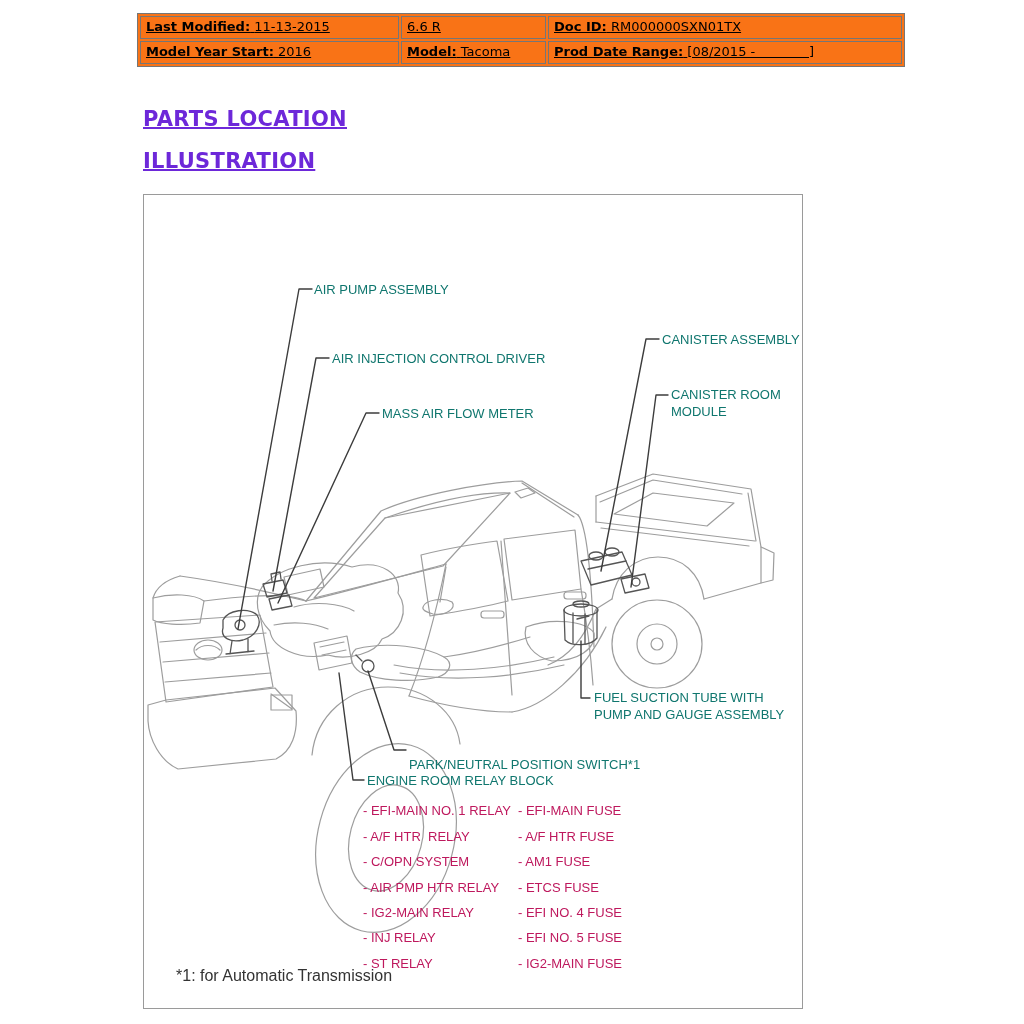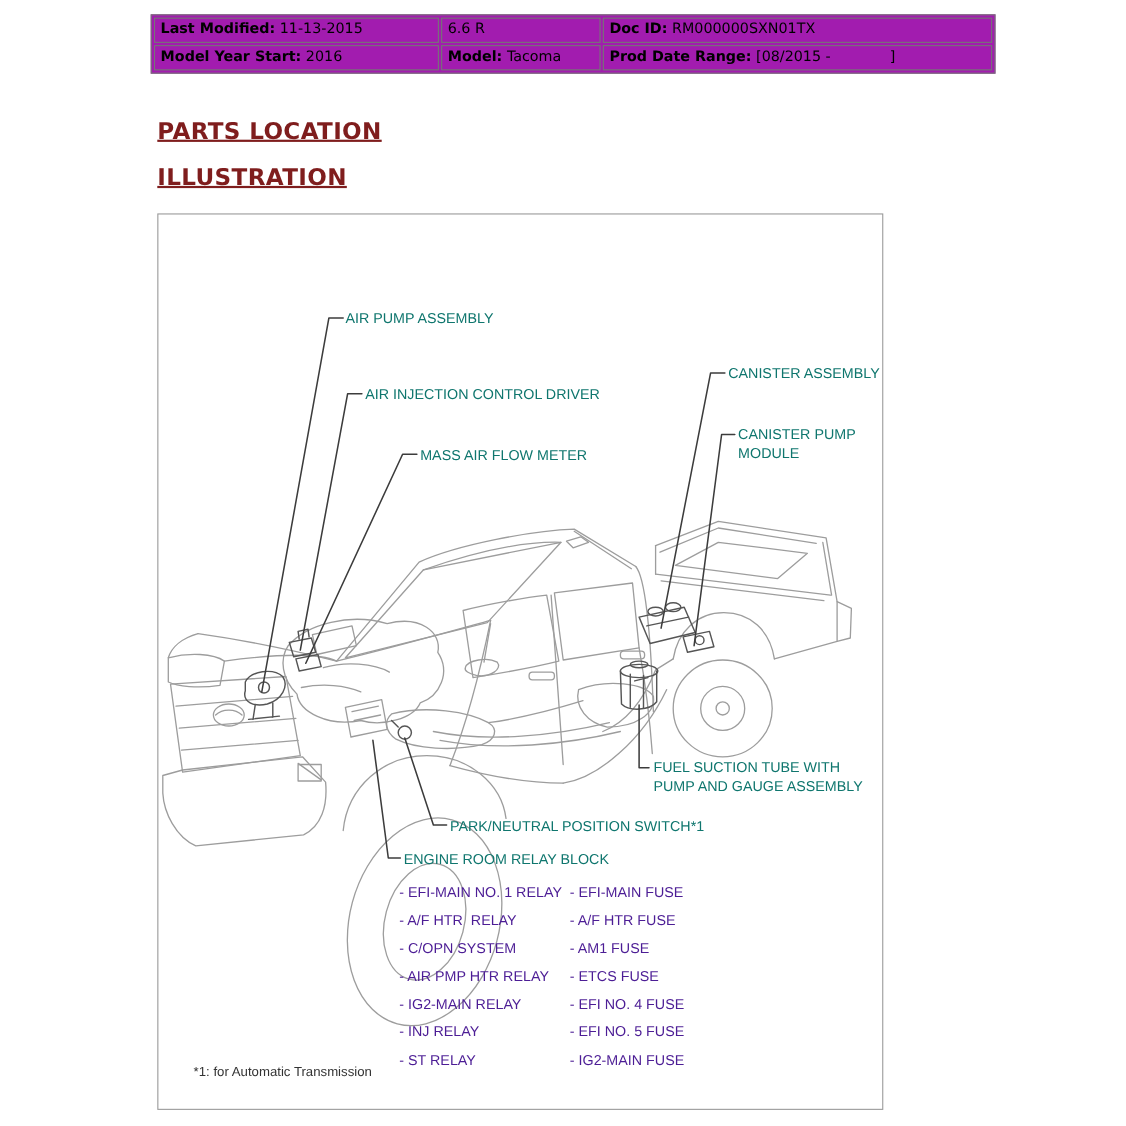--- a/index.html
+++ b/index.html
@@ -1,43 +1,43 @@
 <!DOCTYPE html>
 <html><head>
 <meta charset="utf-8">
 <style>
   html,body{margin:0;padding:0;background:#fff;}
   body{width:1024px;height:1024px;position:relative;font-family:"DejaVu Sans",sans-serif;color:#000;overflow:hidden;}
 
   
   table.meta{position:absolute;left:137px;top:13px;border-collapse:separate;border-spacing:2px;
-             border:1px solid #767676;background:#a21caf;}
+             border:1px solid #767676;background:#f97316;text-decoration:underline;}
   table.meta td{border:1px solid #767676;font-size:13px;line-height:16px;padding:2px 5px 3px;
                 white-space:nowrap;vertical-align:middle;}
   td.c1{width:247px;} td.c2{width:133px;} td.c3{width:342px;}
   .bl{font-weight:bold;}
 
   
-  .heading{position:absolute;left:143px;margin:0;color:#7f1d1d;font-size:21px;font-weight:bold;
+  .heading{position:absolute;left:143px;margin:0;color:#6d28d9;font-size:21px;font-weight:bold;
            letter-spacing:.3px;text-decoration:underline;text-decoration-thickness:2px;
            font-family:"DejaVu Sans",sans-serif;white-space:nowrap;}
   #h-parts{top:107px;}
   #h-illu{top:149px;}
 
   
   .figure{position:absolute;left:143px;top:194px;width:658px;height:813px;border:1px solid #9a9a9a;
           background:#fff;}
   .figure svg{position:absolute;left:0;top:0;}
   .lbl{position:absolute;font-family:"Liberation Sans","DejaVu Sans",sans-serif;font-size:13px;
        line-height:17px;color:#0f766e;white-space:pre;}
   .list-col{position:absolute;font-family:"Liberation Sans","DejaVu Sans",sans-serif;font-size:13px;
-            color:#4c1d95;white-space:pre;}
+            color:#be185d;white-space:pre;}
   .list-col div{height:25.45px;display:flex;align-items:center;}
   .footnote{position:absolute;left:32px;top:772px;font-family:"Liberation Sans","DejaVu Sans",sans-serif;
-            font-size:12px;color:#333;white-space:nowrap;}
+            font-size:16px;color:#333;white-space:nowrap;}
 </style>
 </head>
 <body>
 
 <table class="meta">
   <tbody>
       <tr>
     <td class="c1"><span class="bl">Last Modified:</span> <span>11-13-2015</span></td>
     <td class="c2"><span>6.6 R</span></td>
     <td class="c3"><span class="bl">Doc ID:</span> <span>RM000000SXN01TX</span></td>
@@ -169,22 +169,22 @@
       <polyline points="446,503 437,503 437,446"></polyline>
       <polyline points="262,555 250,555 224,476"></polyline>
       <polyline points="220,585 209,585 195,478"></polyline>
     </g>
   </svg>
 
   <div class="lbl" style="left:170px;top:86px;">AIR PUMP ASSEMBLY</div>
   <div class="lbl" style="left:188px;top:155px;">AIR INJECTION CONTROL DRIVER</div>
   <div class="lbl" style="left:238px;top:210px;">MASS AIR FLOW METER</div>
   <div class="lbl" style="left:518px;top:136px;">CANISTER ASSEMBLY</div>
-  <div class="lbl" style="left:527px;top:191px;"><span>CANISTER PUMP</span><br><span>MODULE</span></div>
+  <div class="lbl" style="left:527px;top:191px;"><span>CANISTER ROOM</span><br><span>MODULE</span></div>
   <div class="lbl" style="left:450px;top:494px;"><span>FUEL SUCTION TUBE WITH</span><br><span>PUMP AND GAUGE ASSEMBLY</span></div>
-  <div class="lbl" style="left:265px;top:547px;text-align:right;">PARK/NEUTRAL POSITION SWITCH*1</div>
+  <div class="lbl" style="left:265px;top:561px;text-align:right;">PARK/NEUTRAL POSITION SWITCH*1</div>
   <div class="lbl" style="left:223px;top:577px;">ENGINE ROOM RELAY BLOCK</div>
 
   <div class="list-col" style="left:219px;top:603px;"><div>- EFI-MAIN NO. 1 RELAY</div><div>- A/F HTR&nbsp; RELAY</div><div>- C/OPN SYSTEM</div><div>- AIR PMP HTR RELAY</div><div>- IG2-MAIN RELAY</div><div>- INJ RELAY</div><div>- ST RELAY</div></div>
   <div class="list-col" style="left:374px;top:603px;"><div>- EFI-MAIN FUSE</div><div>- A/F HTR FUSE</div><div>- AM1 FUSE</div><div>- ETCS FUSE</div><div>- EFI NO. 4 FUSE</div><div>- EFI NO. 5 FUSE</div><div>- IG2-MAIN FUSE</div></div>
 
   <div class="footnote">*1: for Automatic Transmission</div>
 </div>
 
 </body></html>

